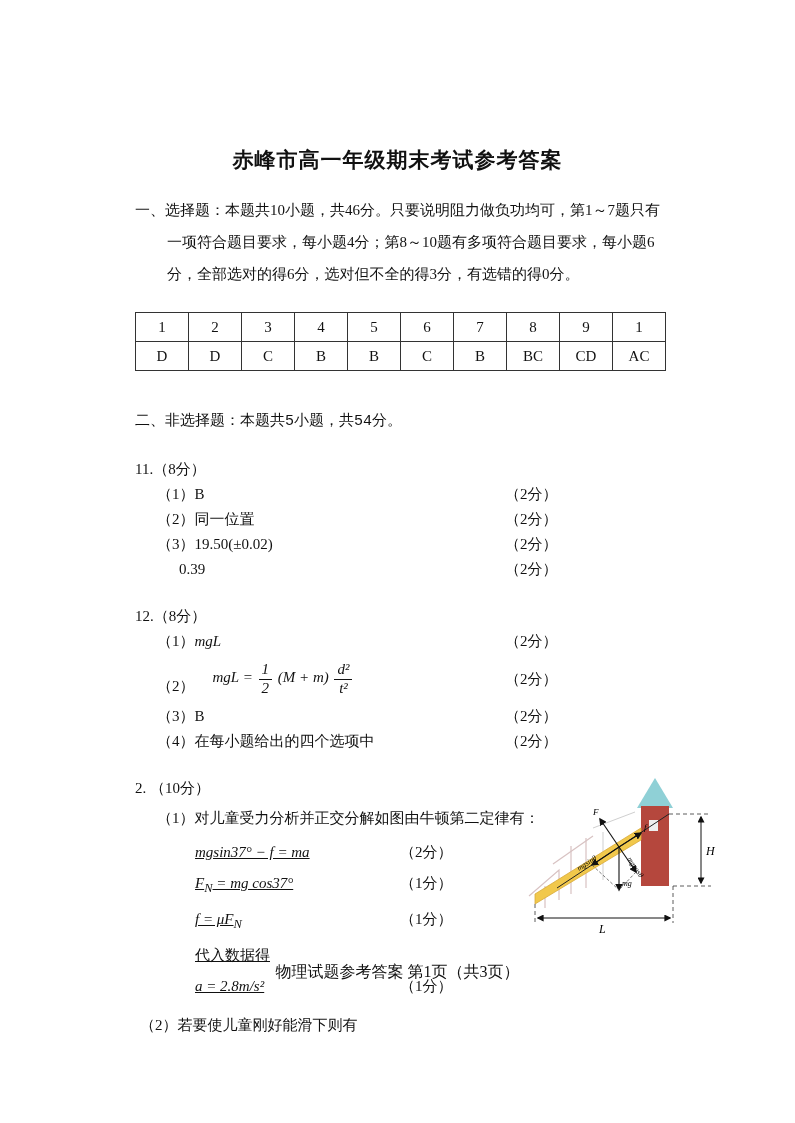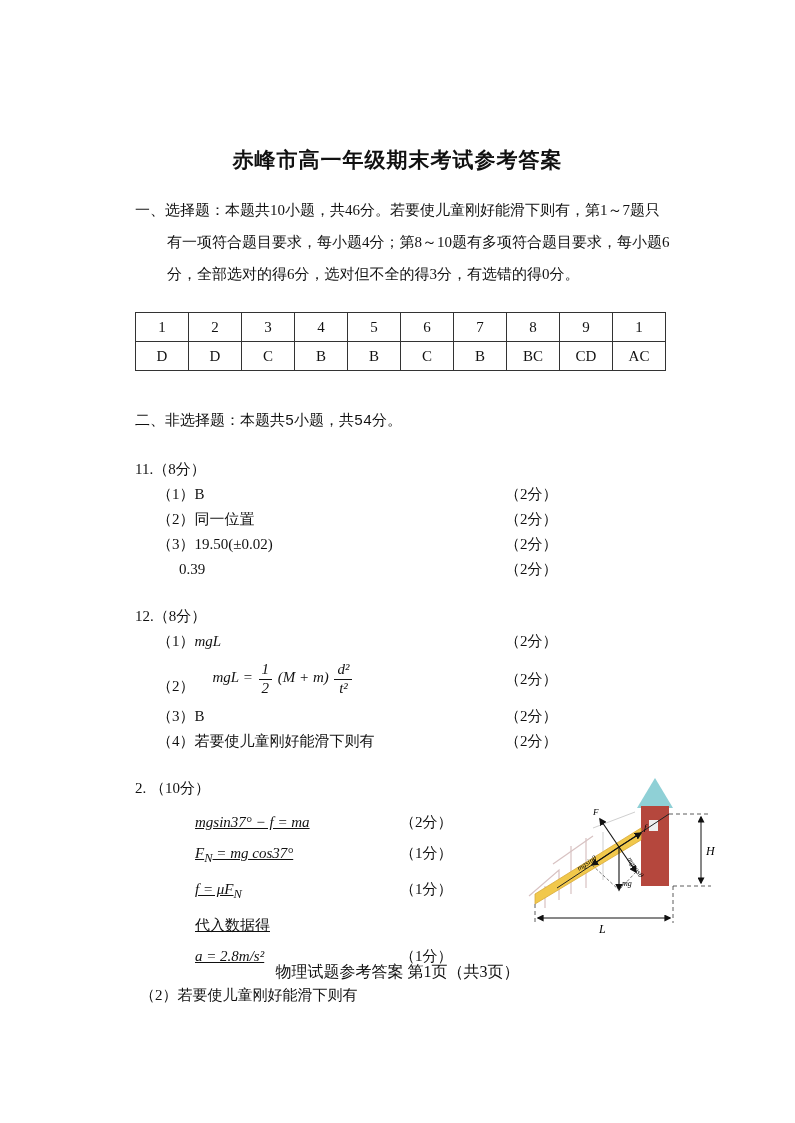--- a/index.html
+++ b/index.html
@@ -40,21 +40,21 @@
 </style>
 </head>
 <body>
 
 <div class="page">
 
   <div class="title">赤峰市高一年级期末考试参考答案</div>
 
   <div class="content">
 
-    <p class="intro">一、选择题：本题共10小题，共46分。若要使儿童刚好能滑下则有，第1～7题只有一项符合题目要求，每小题4分；第8～10题有多项符合题目要求，每小题6分，全部选对的得6分，选对但不全的得3分，有选错的得0分。</p>
+    <p class="intro">一、选择题：本题共10小题，共46分。只要说明阻力做负功均可，第1～7题只有一项符合题目要求，每小题4分；第8～10题有多项符合题目要求，每小题6分，全部选对的得6分，选对但不全的得3分，有选错的得0分。</p>
 
     <table class="answers">
       <tbody>
           <tr>
         <td>1</td>
         <td>2</td>
         <td>3</td>
         <td>4</td>
         <td>5</td>
         <td>6</td>
@@ -117,26 +117,27 @@
           <span class="frac"><span class="top">d²</span><span class="bot">t²</span></span>
         </span>
         <span class="score">（2分）</span>
       </div>
 
       <div class="row">
         <span>（3）</span><span>B</span>
         <span class="score">（2分）</span>
       </div>
       <div class="row">
-        <span>（4）</span><span>若要使儿童刚好能滑下则有</span>
+        <span>（4）</span><span>在每小题给出的四个选项中</span>
         <span class="score">（2分）</span>
       </div>
     </div>
 
     <div class="q-head">2. （10分）</div>
+    <div class="q13-intro">（1）对儿童受力分析并正交分解如图由牛顿第二定律有：</div>
 
     <div class="q13-block">
       <div class="q13-row">
         <span class="math">mgsin37° − f = ma</span>
         <span class="score">（2分）</span>
       </div>
       <div class="q13-row">
         <span class="math">F</span><sub class="math">N</sub><span class="math"> = mg cos37°</span>
         <span class="score">（1分）</span>
       </div>

